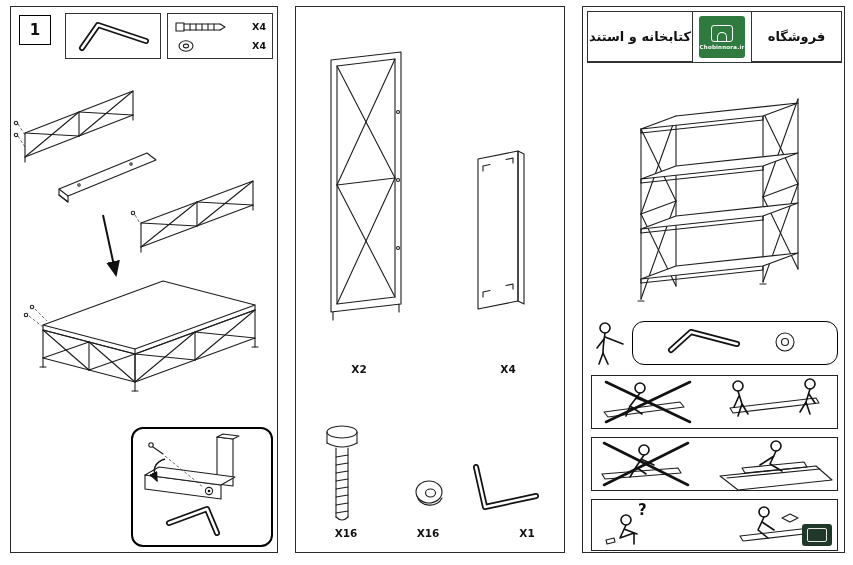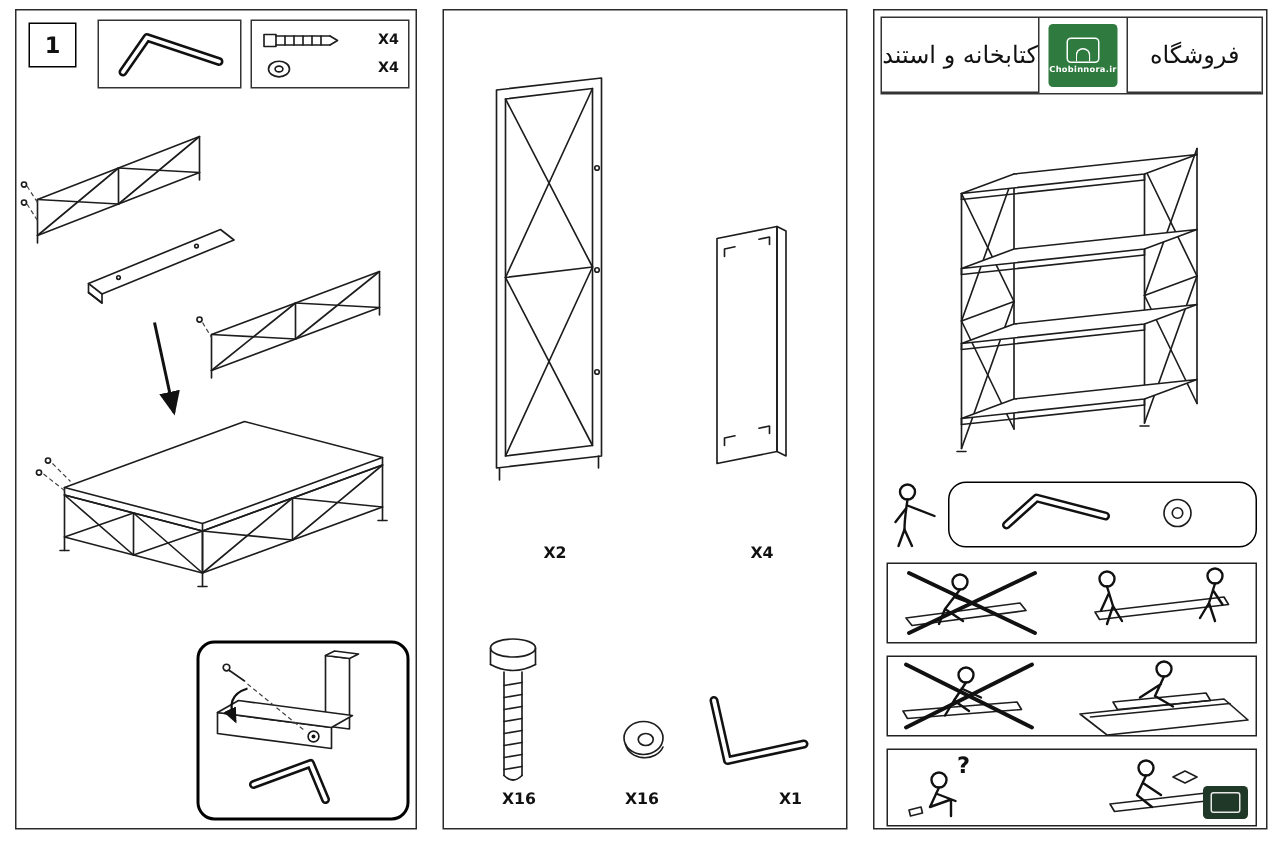--- a/index.html
+++ b/index.html
@@ -27,21 +27,21 @@
   .cross{stroke:#111;stroke-width:2.6;stroke-linecap:round;}
   .dash{fill:none;stroke:#444;stroke-width:.8;stroke-dasharray:3 2;}
   .keyblk{fill:none;stroke:#111;stroke-width:6;stroke-linecap:round;stroke-linejoin:round;}
   .keywht{fill:none;stroke:#fff;stroke-width:2.6;stroke-linecap:round;stroke-linejoin:round;}
 
   
   .hdr{position:absolute;left:4px;top:4px;width:253px;height:50px;border:1px solid #333;display:flex;background:#fff;}
   .hdr-colL{width:104px;display:flex;flex-direction:column;border-right:1px solid #333;}
   .hdr-colM{width:58px;border-right:1px solid #333;display:flex;align-items:center;justify-content:center;}
   .hdr-colR{flex:1;display:flex;flex-direction:row;}
-  .hdr-cell{flex:1;display:flex;align-items:center;justify-content:center;font-size:16px;font-weight:normal;white-space:nowrap;}
+  .hdr-cell{flex:1;display:flex;align-items:center;justify-content:center;font-size:13px;font-weight:bold;white-space:nowrap;}
   .hdr-colL .hdr-cell:first-child,.hdr-colR .hdr-cell:first-child{border-bottom:1px solid #333;}
   .logo{width:46px;height:42px;background:#2f7a3f;border-radius:3px;display:flex;flex-direction:column;align-items:center;justify-content:center;gap:2px;}
   .logo-emblem{width:20px;height:15px;border:1.4px solid #fff;border-radius:3px;display:flex;align-items:flex-end;justify-content:center;}
   .logo-arch{width:8px;height:8px;border:1.4px solid #fff;border-bottom:none;border-radius:5px 5px 0 0;}
   .logo-text{color:#fff;font-size:5.5px;font-weight:bold;letter-spacing:.2px;}
 
   .pict-row{position:absolute;left:8px;width:247px;border:1px solid #222;box-sizing:border-box;background:#fff;}
   .tools-row{position:absolute;left:8px;top:312px;width:247px;height:48px;display:flex;align-items:center;gap:3px;}
   .tools-box{flex:1;height:44px;border:1.6px solid #000;border-radius:12px;box-sizing:border-box;}
   #row-two-person{top:368px;height:54px;}
@@ -251,21 +251,21 @@
         <path class="ln" d="M6,23 a13,11 0 0 0 25,2"></path>
         <ellipse class="ln" cx="19.5" cy="20" rx="5" ry="4"></ellipse>
       </g>
 
       <g>
         <polyline class="keyblk" points="180,460 189,500 240,489"></polyline>
         <polyline class="keywht" points="180,460 189,500 240,489"></polyline>
       </g>
     </svg>
 
-    <div class="qty-label" style="left:52px;top:356px;width:44px;">X2</div>
+    <div class="qty-label" style="left:41px;top:356px;width:44px;">X2</div>
     <div class="qty-label" style="left:190px;top:356px;width:44px;">X4</div>
     <div class="qty-label" style="left:22px;top:520px;width:56px;">X16</div>
     <div class="qty-label" style="left:104px;top:520px;width:56px;">X16</div>
     <div class="qty-label" style="left:203px;top:520px;width:56px;">X1</div>
   </section>
 
   <section class="panel" id="panel-right">
 
     <div class="hdr">
       <div class="hdr-colL">

